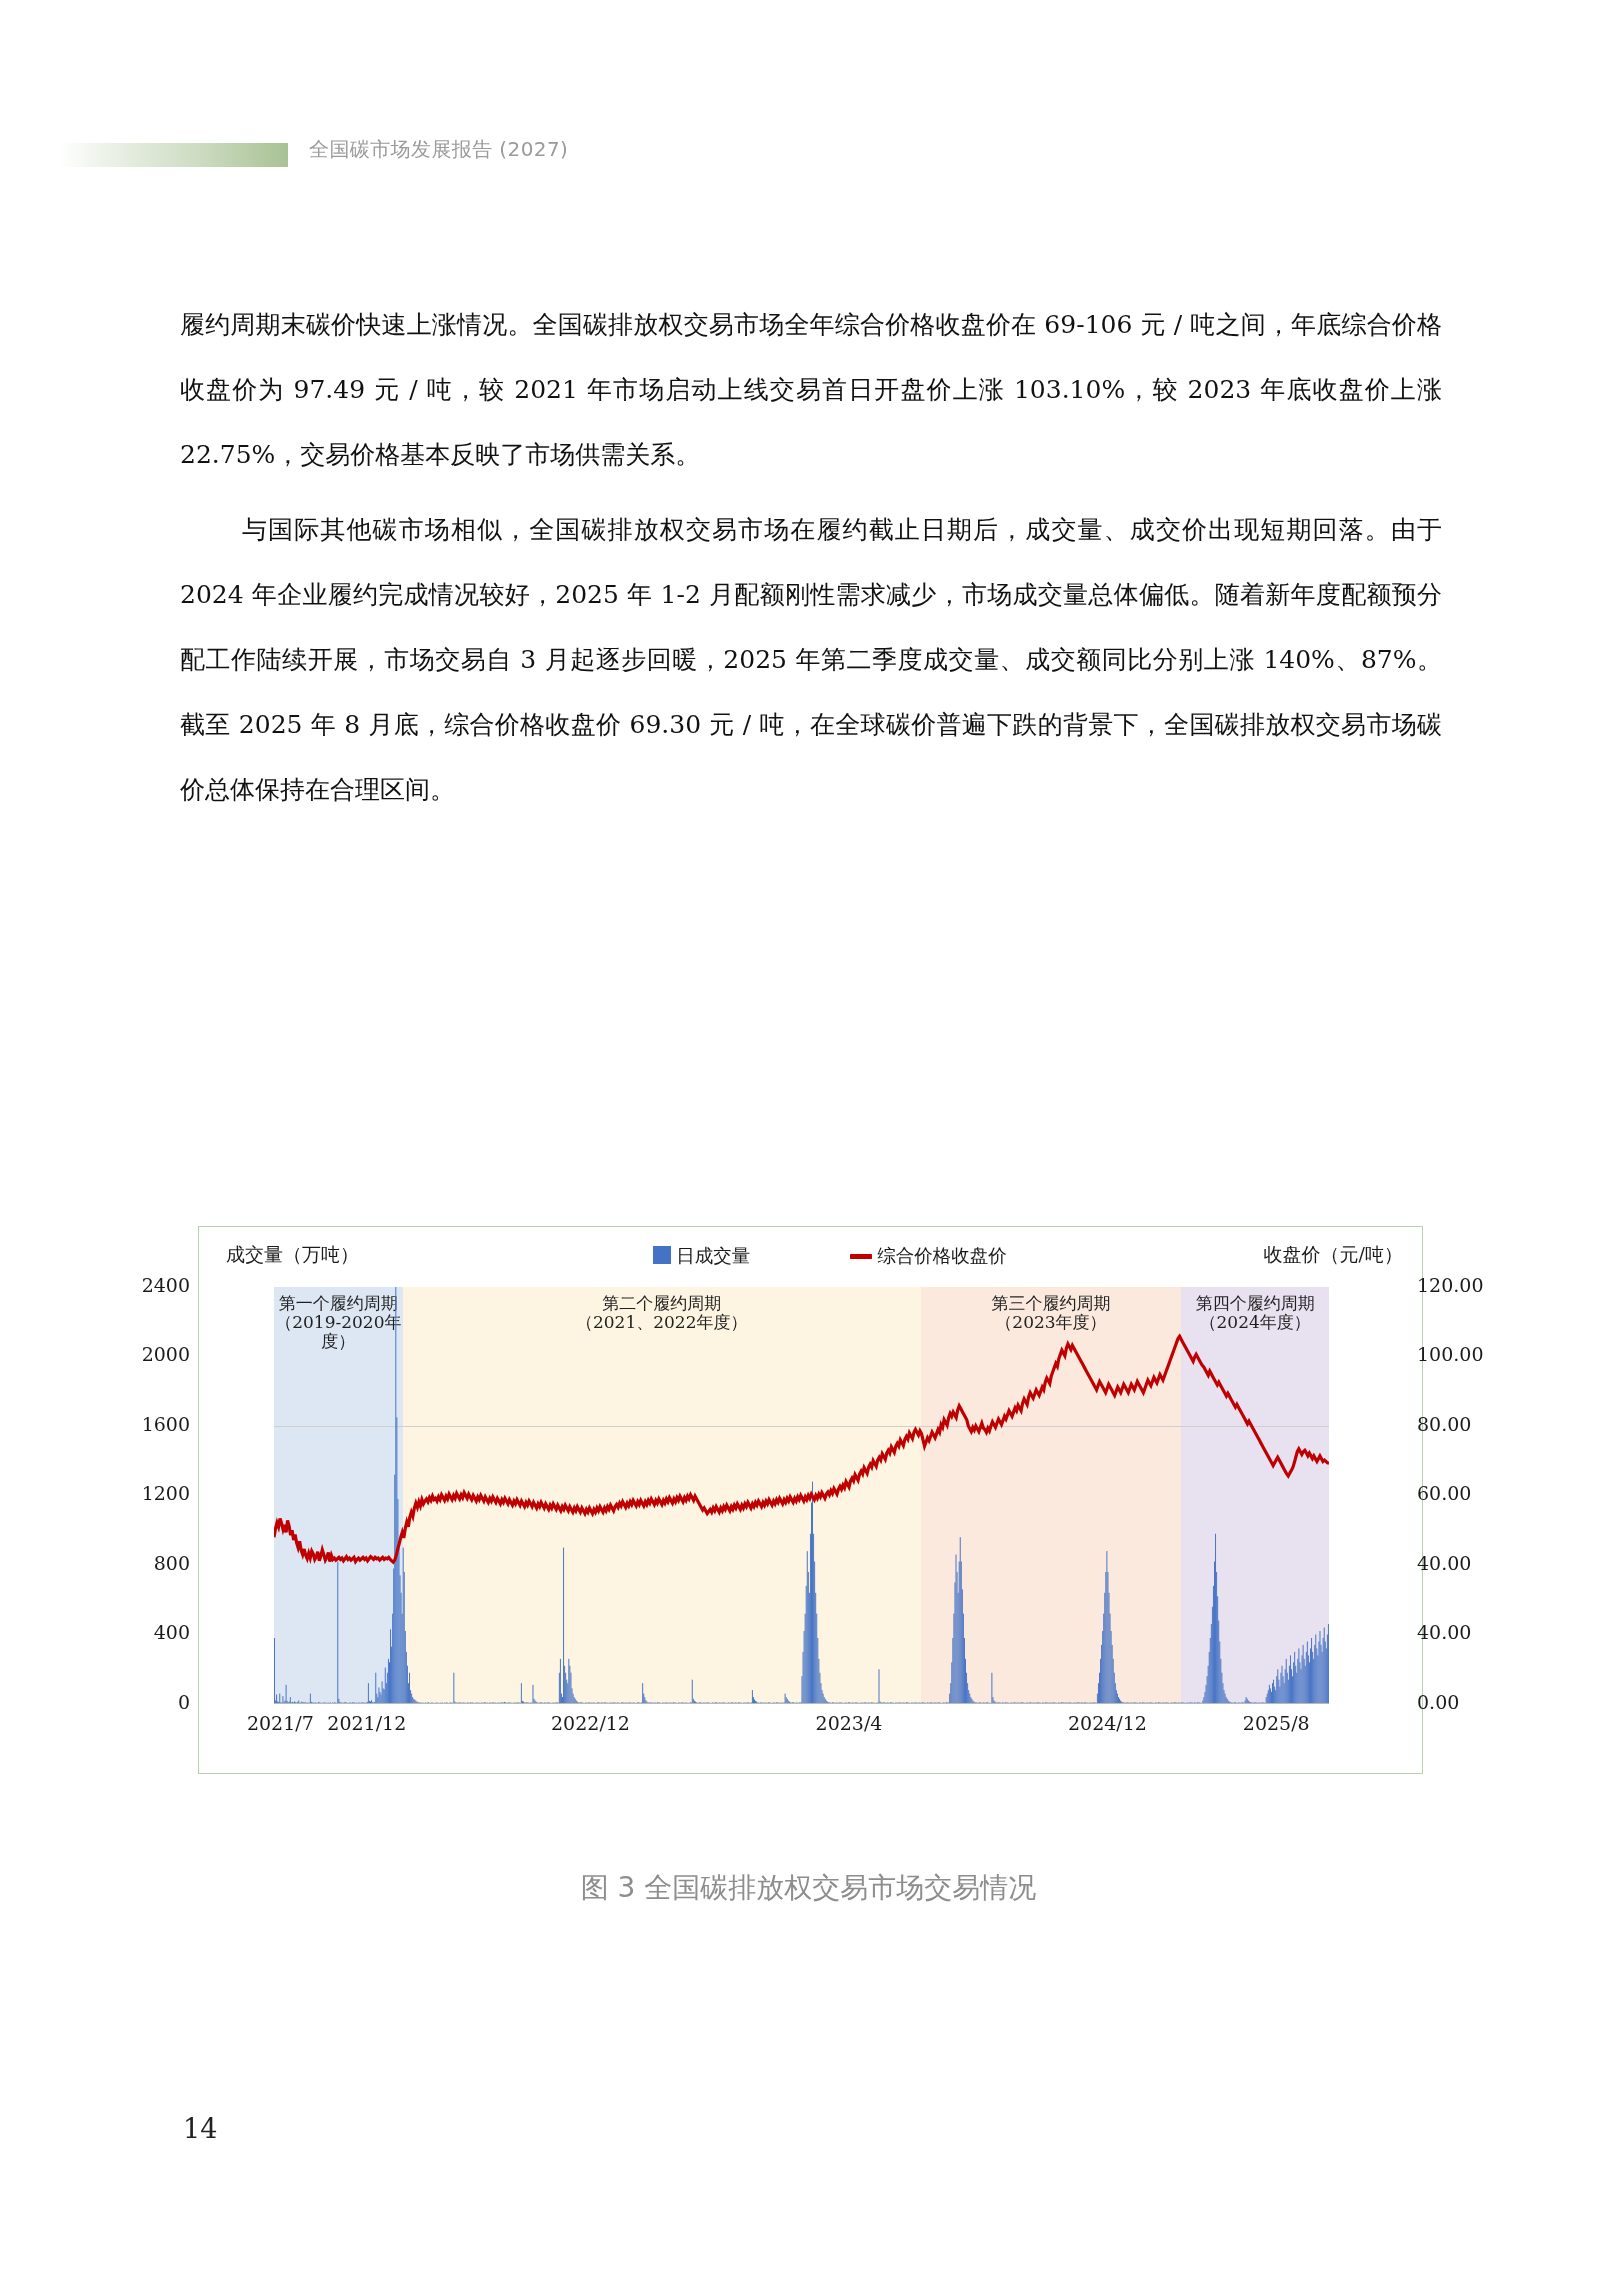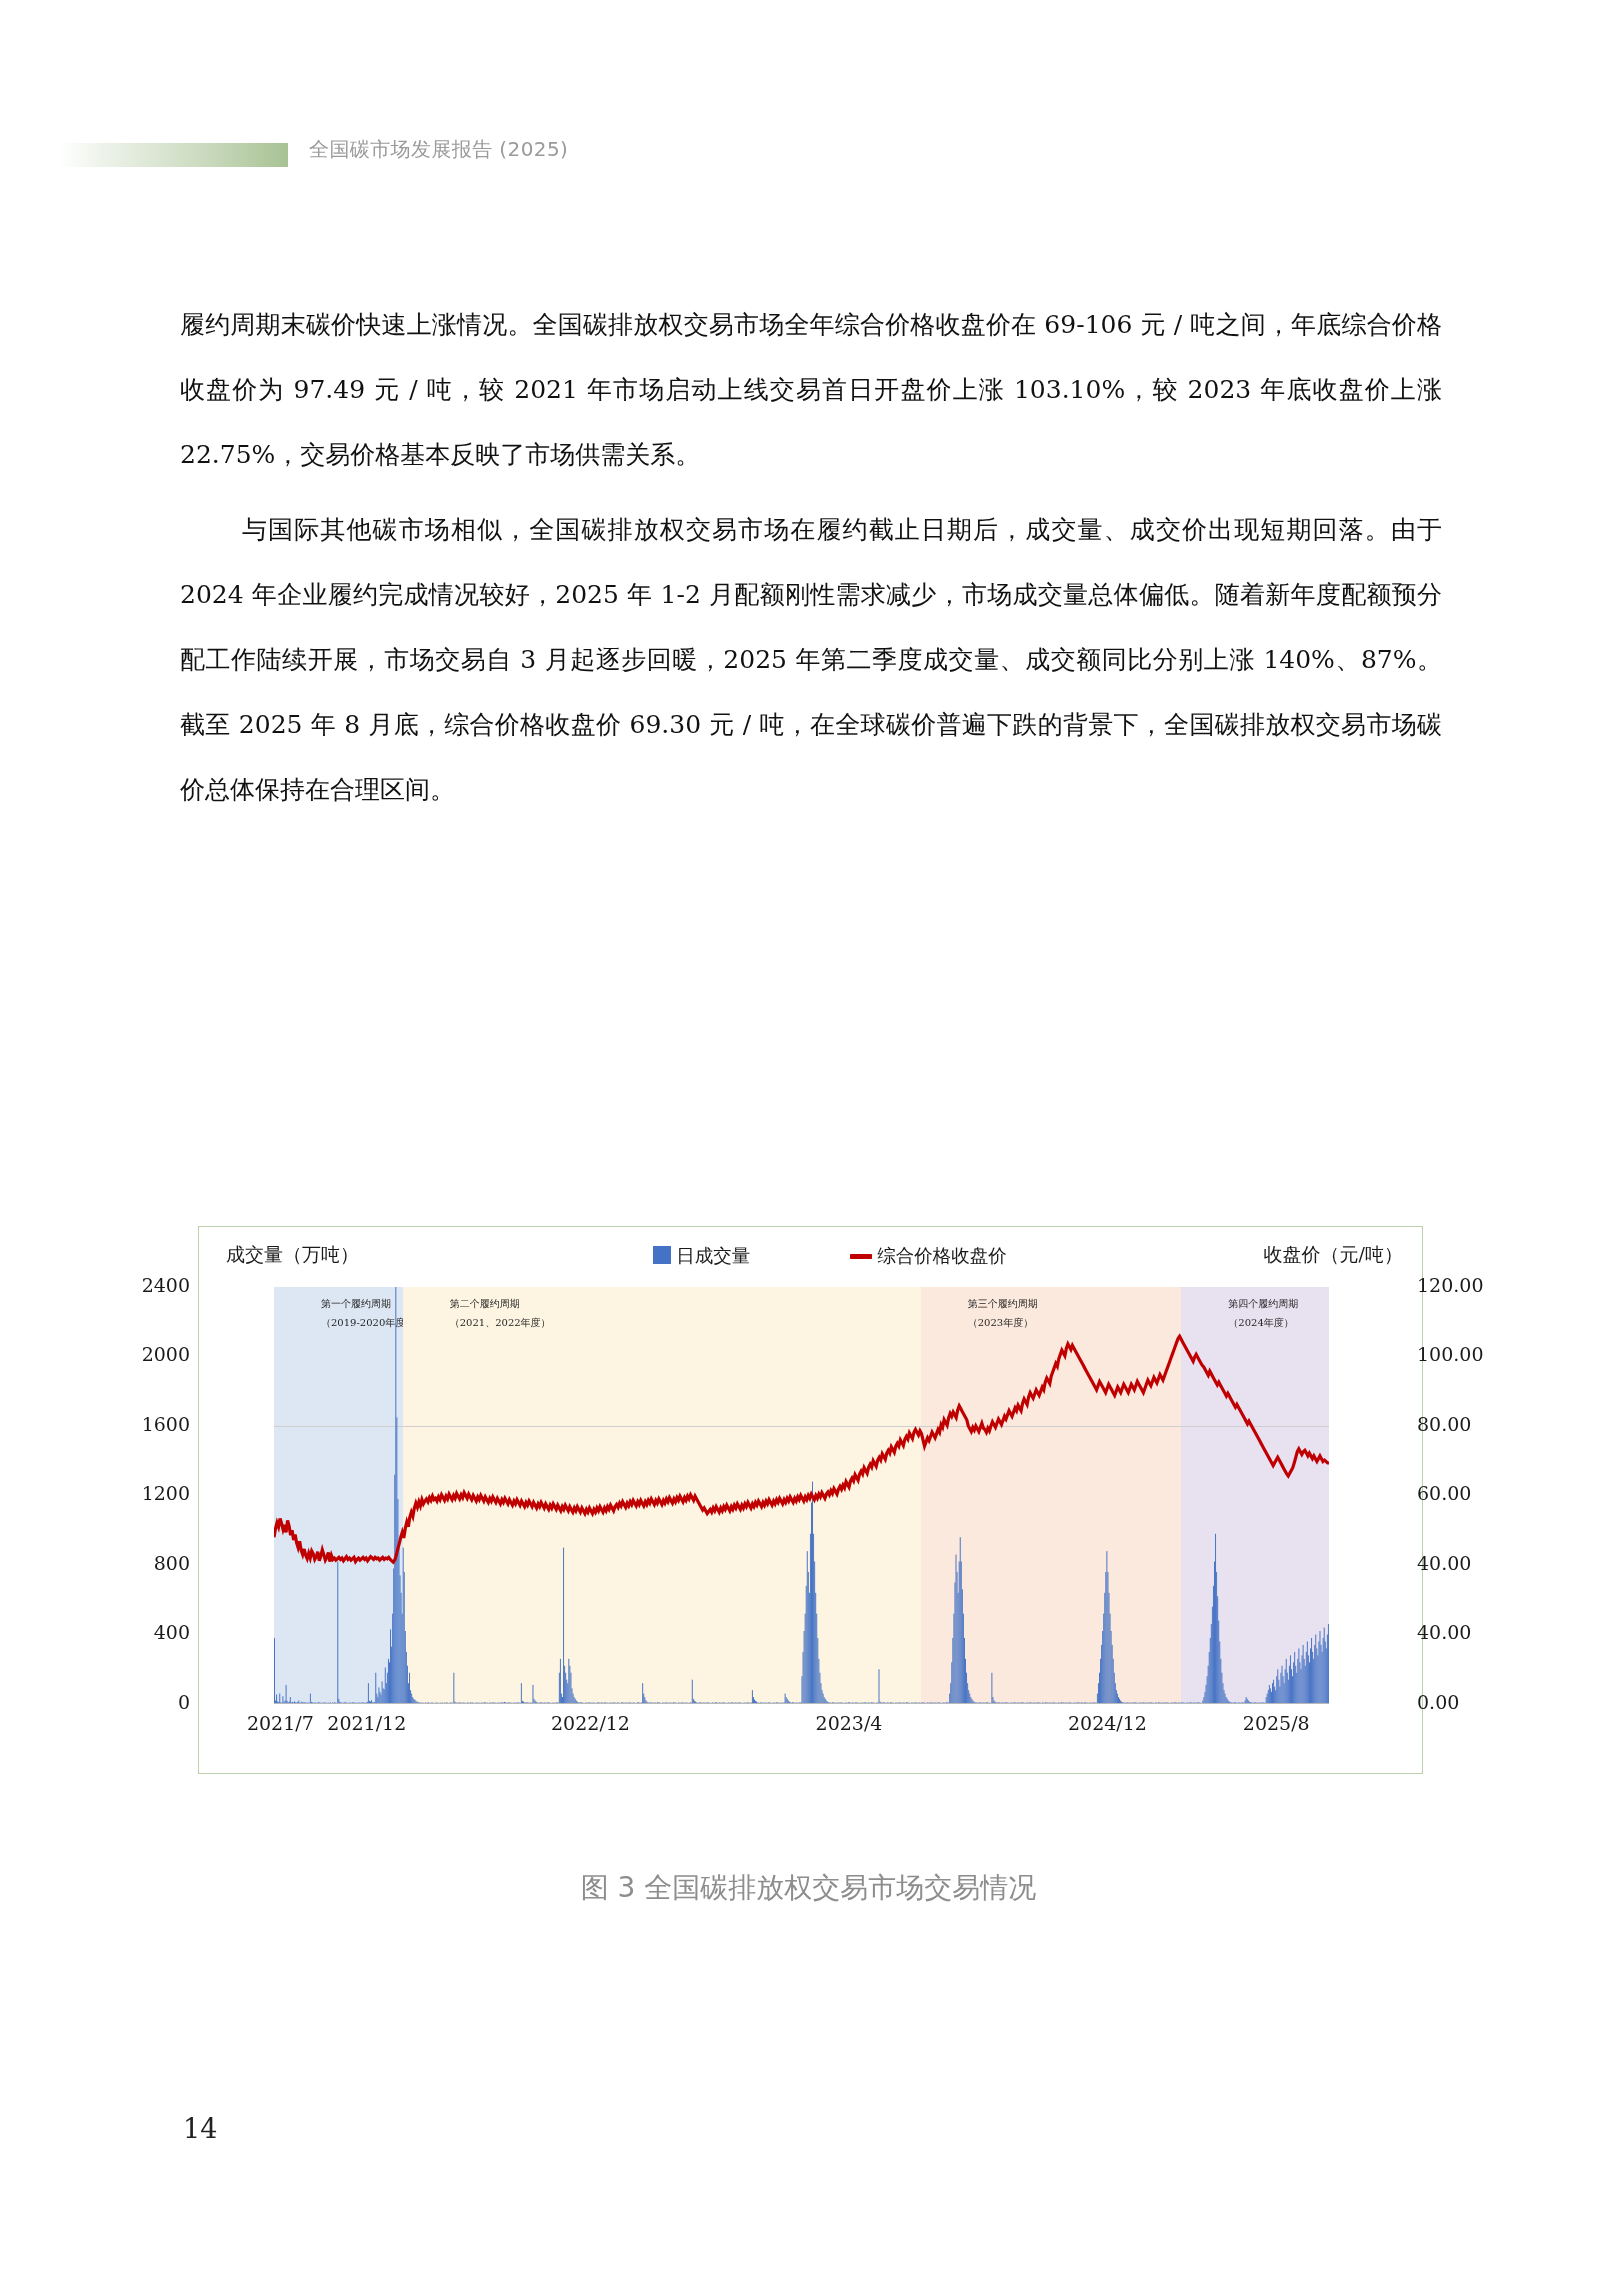--- a/index.html
+++ b/index.html
@@ -68,23 +68,23 @@
     display:inline-block;width:22px;height:4.4px;vertical-align:3.7px;
     margin-right:5.2px;border-radius:0.7px;
   }
   
   #plot{
     position:absolute;left:75px;top:60px;width:1055px;height:417px;
   }
   #plot-inner{position:absolute;left:0;top:0;width:100%;height:100%;overflow:hidden;}
   .band{position:absolute;top:0;height:100%;}
   .band-label{
-    position:absolute;top:7.4px;width:100%;
+    position:absolute;top:7.4px;width:100%;text-align:center;
     font-family:"DejaVu Serif","Liberation Serif",serif;
-    font-size:10px;line-height:19px;color:#1f1f1f;margin-left:47px;
+    font-size:17px;line-height:19px;color:#1f1f1f;
   }
   .gridline{
     position:absolute;left:0;width:100%;height:0.7px;background:#cfcfcf;
   }
   .axis-base{
     position:absolute;left:0;width:100%;height:1.1px;background:#b9b9b9;bottom:0;
   }
   .ytick{
     position:absolute;
     font-family:"DejaVu Serif","Liberation Serif",serif;
@@ -108,21 +108,21 @@
     position:absolute;left:183px;top:2113px;
     font-family:"DejaVu Serif","Liberation Serif",serif;
     font-size:27px;color:#222222;
   }
 </style>
 </head>
 <body>
 
 <div id="page-header">
   <div id="header-bar"></div>
-  <div id="header-title">全国碳市场发展报告 (2025)</div>
+  <div id="header-title">全国碳市场发展报告 (2027)</div>
 </div>
 
 <div id="body-text">
   <p class="para">履约周期末碳价快速上涨情况。全国碳排放权交易市场全年综合价格收盘价在 69-106 元 / 吨之间，年底综合价格收盘价为 97.49 元 / 吨，较 2021 年市场启动上线交易首日开盘价上涨 103.10%，较 2023 年底收盘价上涨 22.75%，交易价格基本反映了市场供需关系。</p>
   <p class="para indent">与国际其他碳市场相似，全国碳排放权交易市场在履约截止日期后，成交量、成交价出现短期回落。由于 2024 年企业履约完成情况较好，2025 年 1-2 月配额刚性需求减少，市场成交量总体偏低。随着新年度配额预分配工作陆续开展，市场交易自 3 月起逐步回暖，2025 年第二季度成交量、成交额同比分别上涨 140%、87%。截至 2025 年 8 月底，综合价格收盘价 69.30 元 / 吨，在全球碳价普遍下跌的背景下，全国碳排放权交易市场碳价总体保持在合理区间。</p>
 </div>
 
 <div id="figure-panel" style="border-color: rgb(185, 207, 174);">
 
   <div id="chart-topbar">

